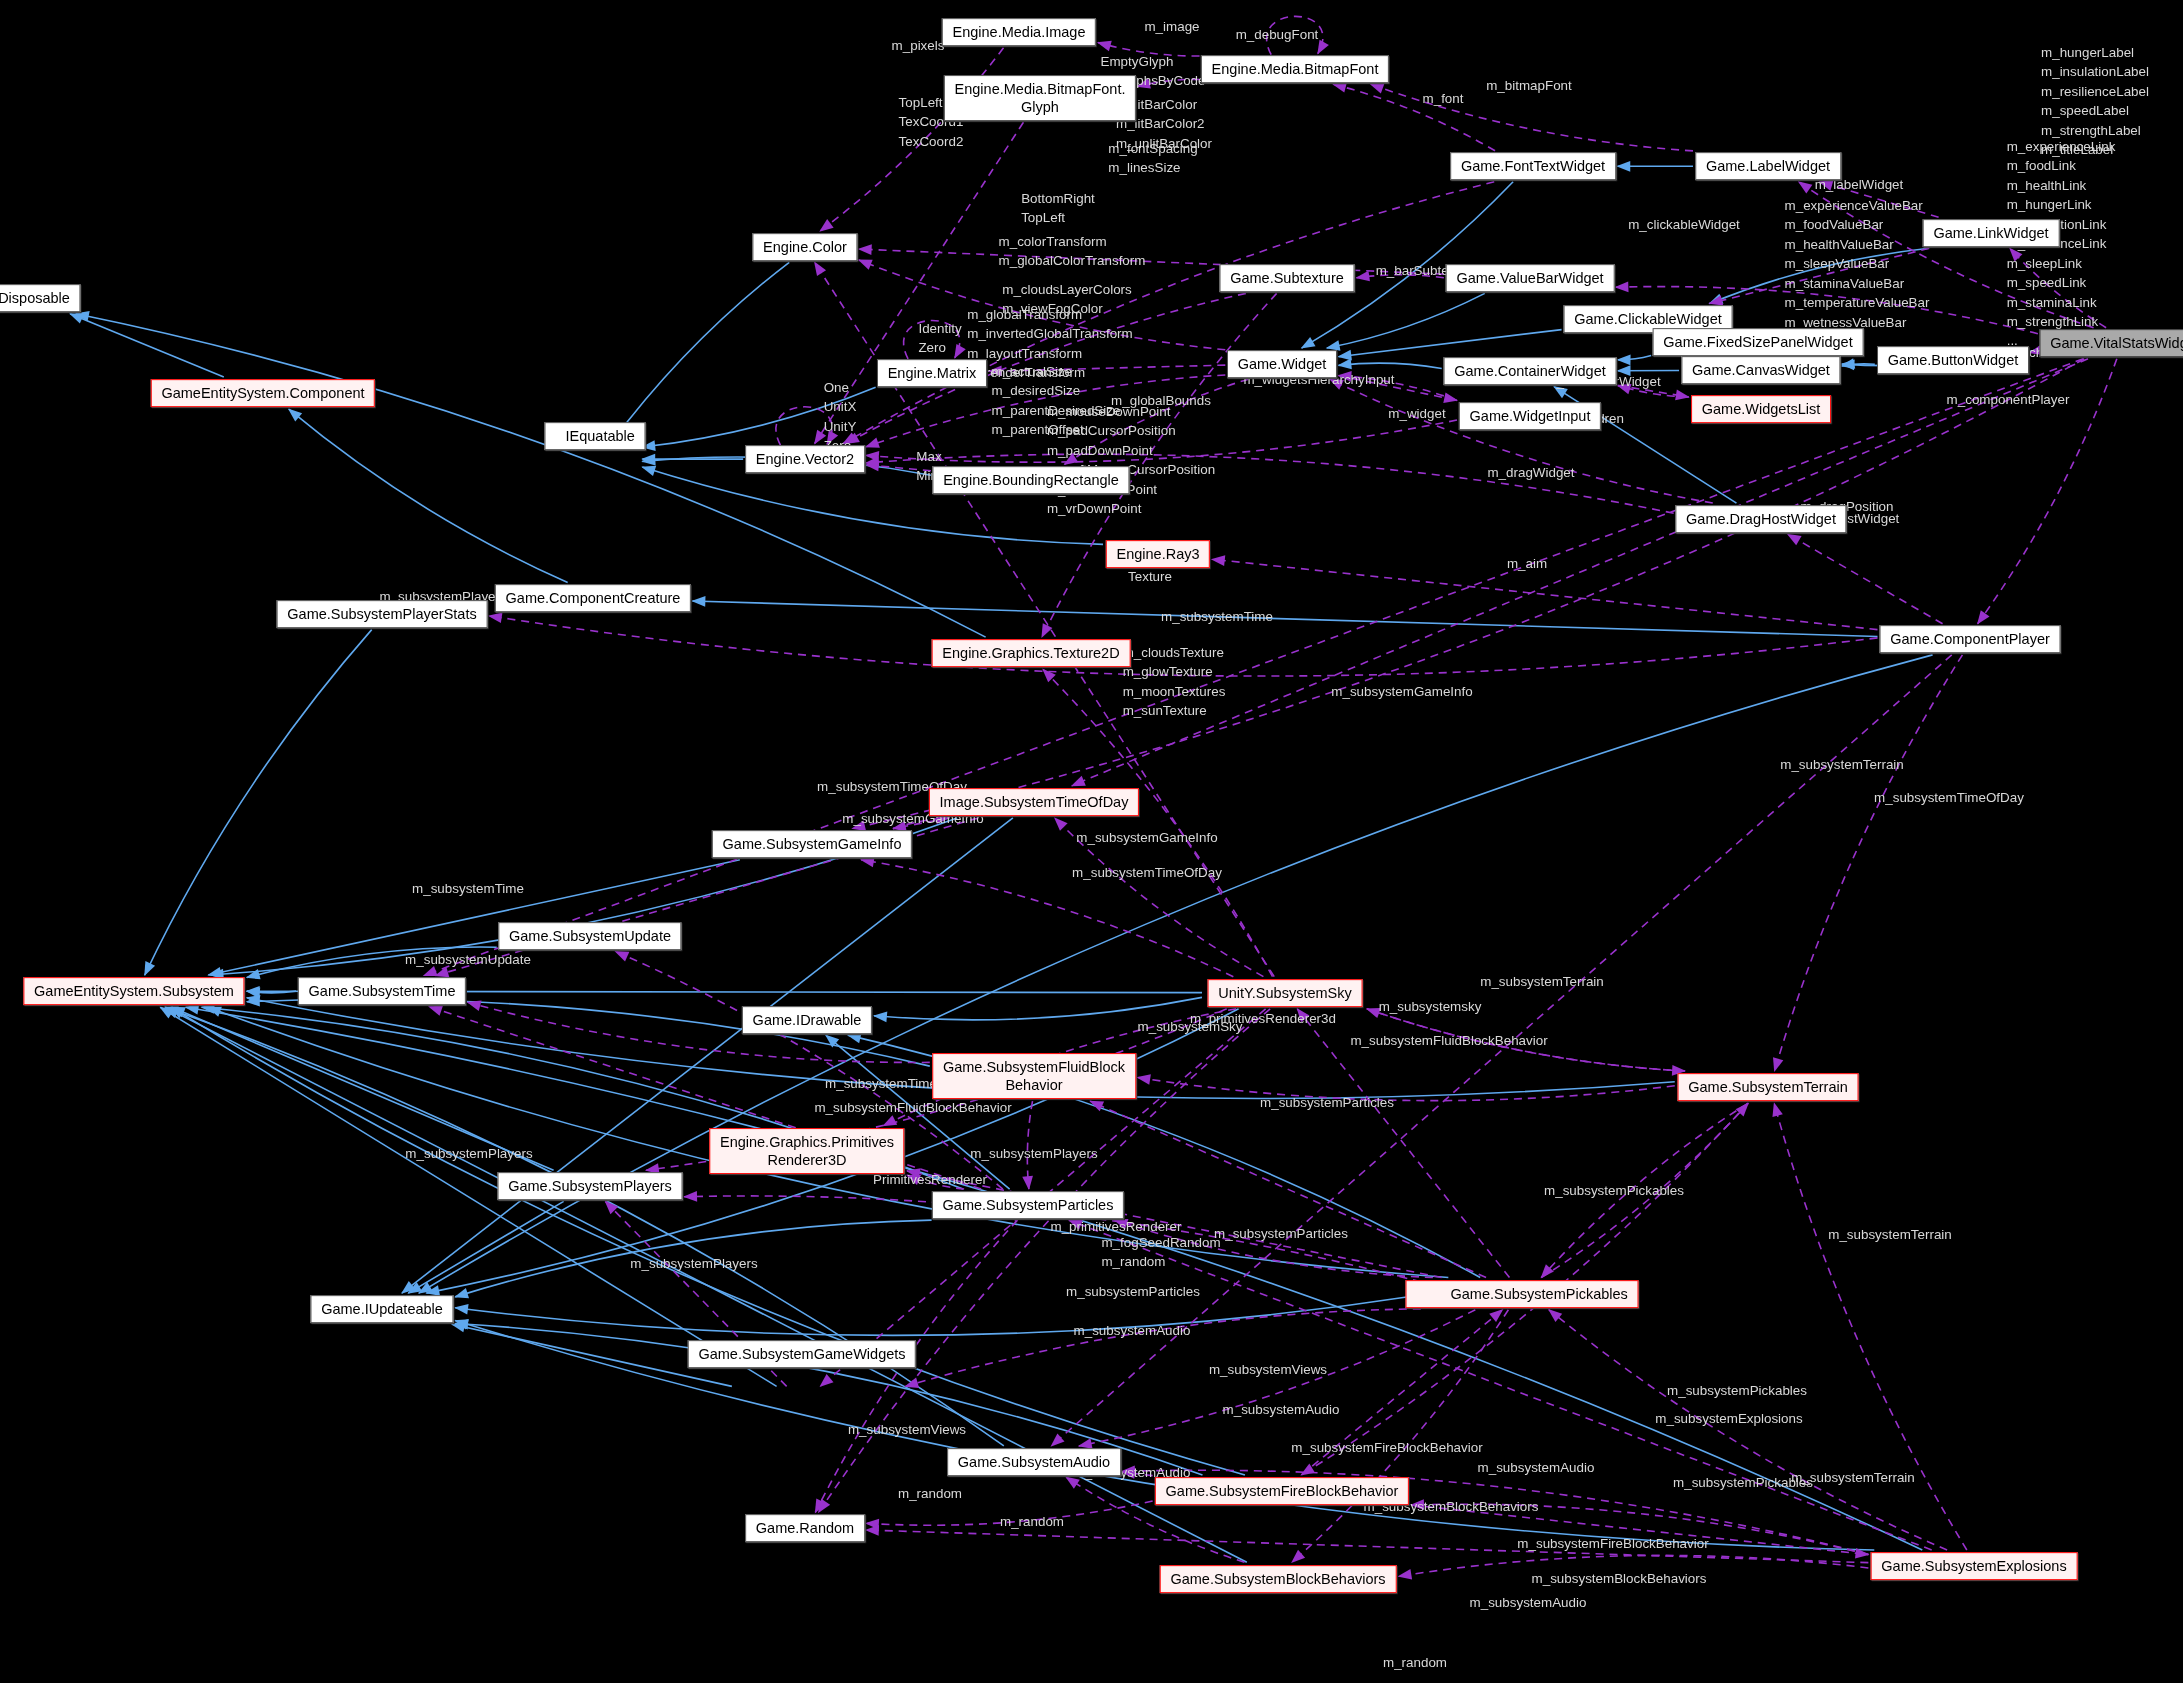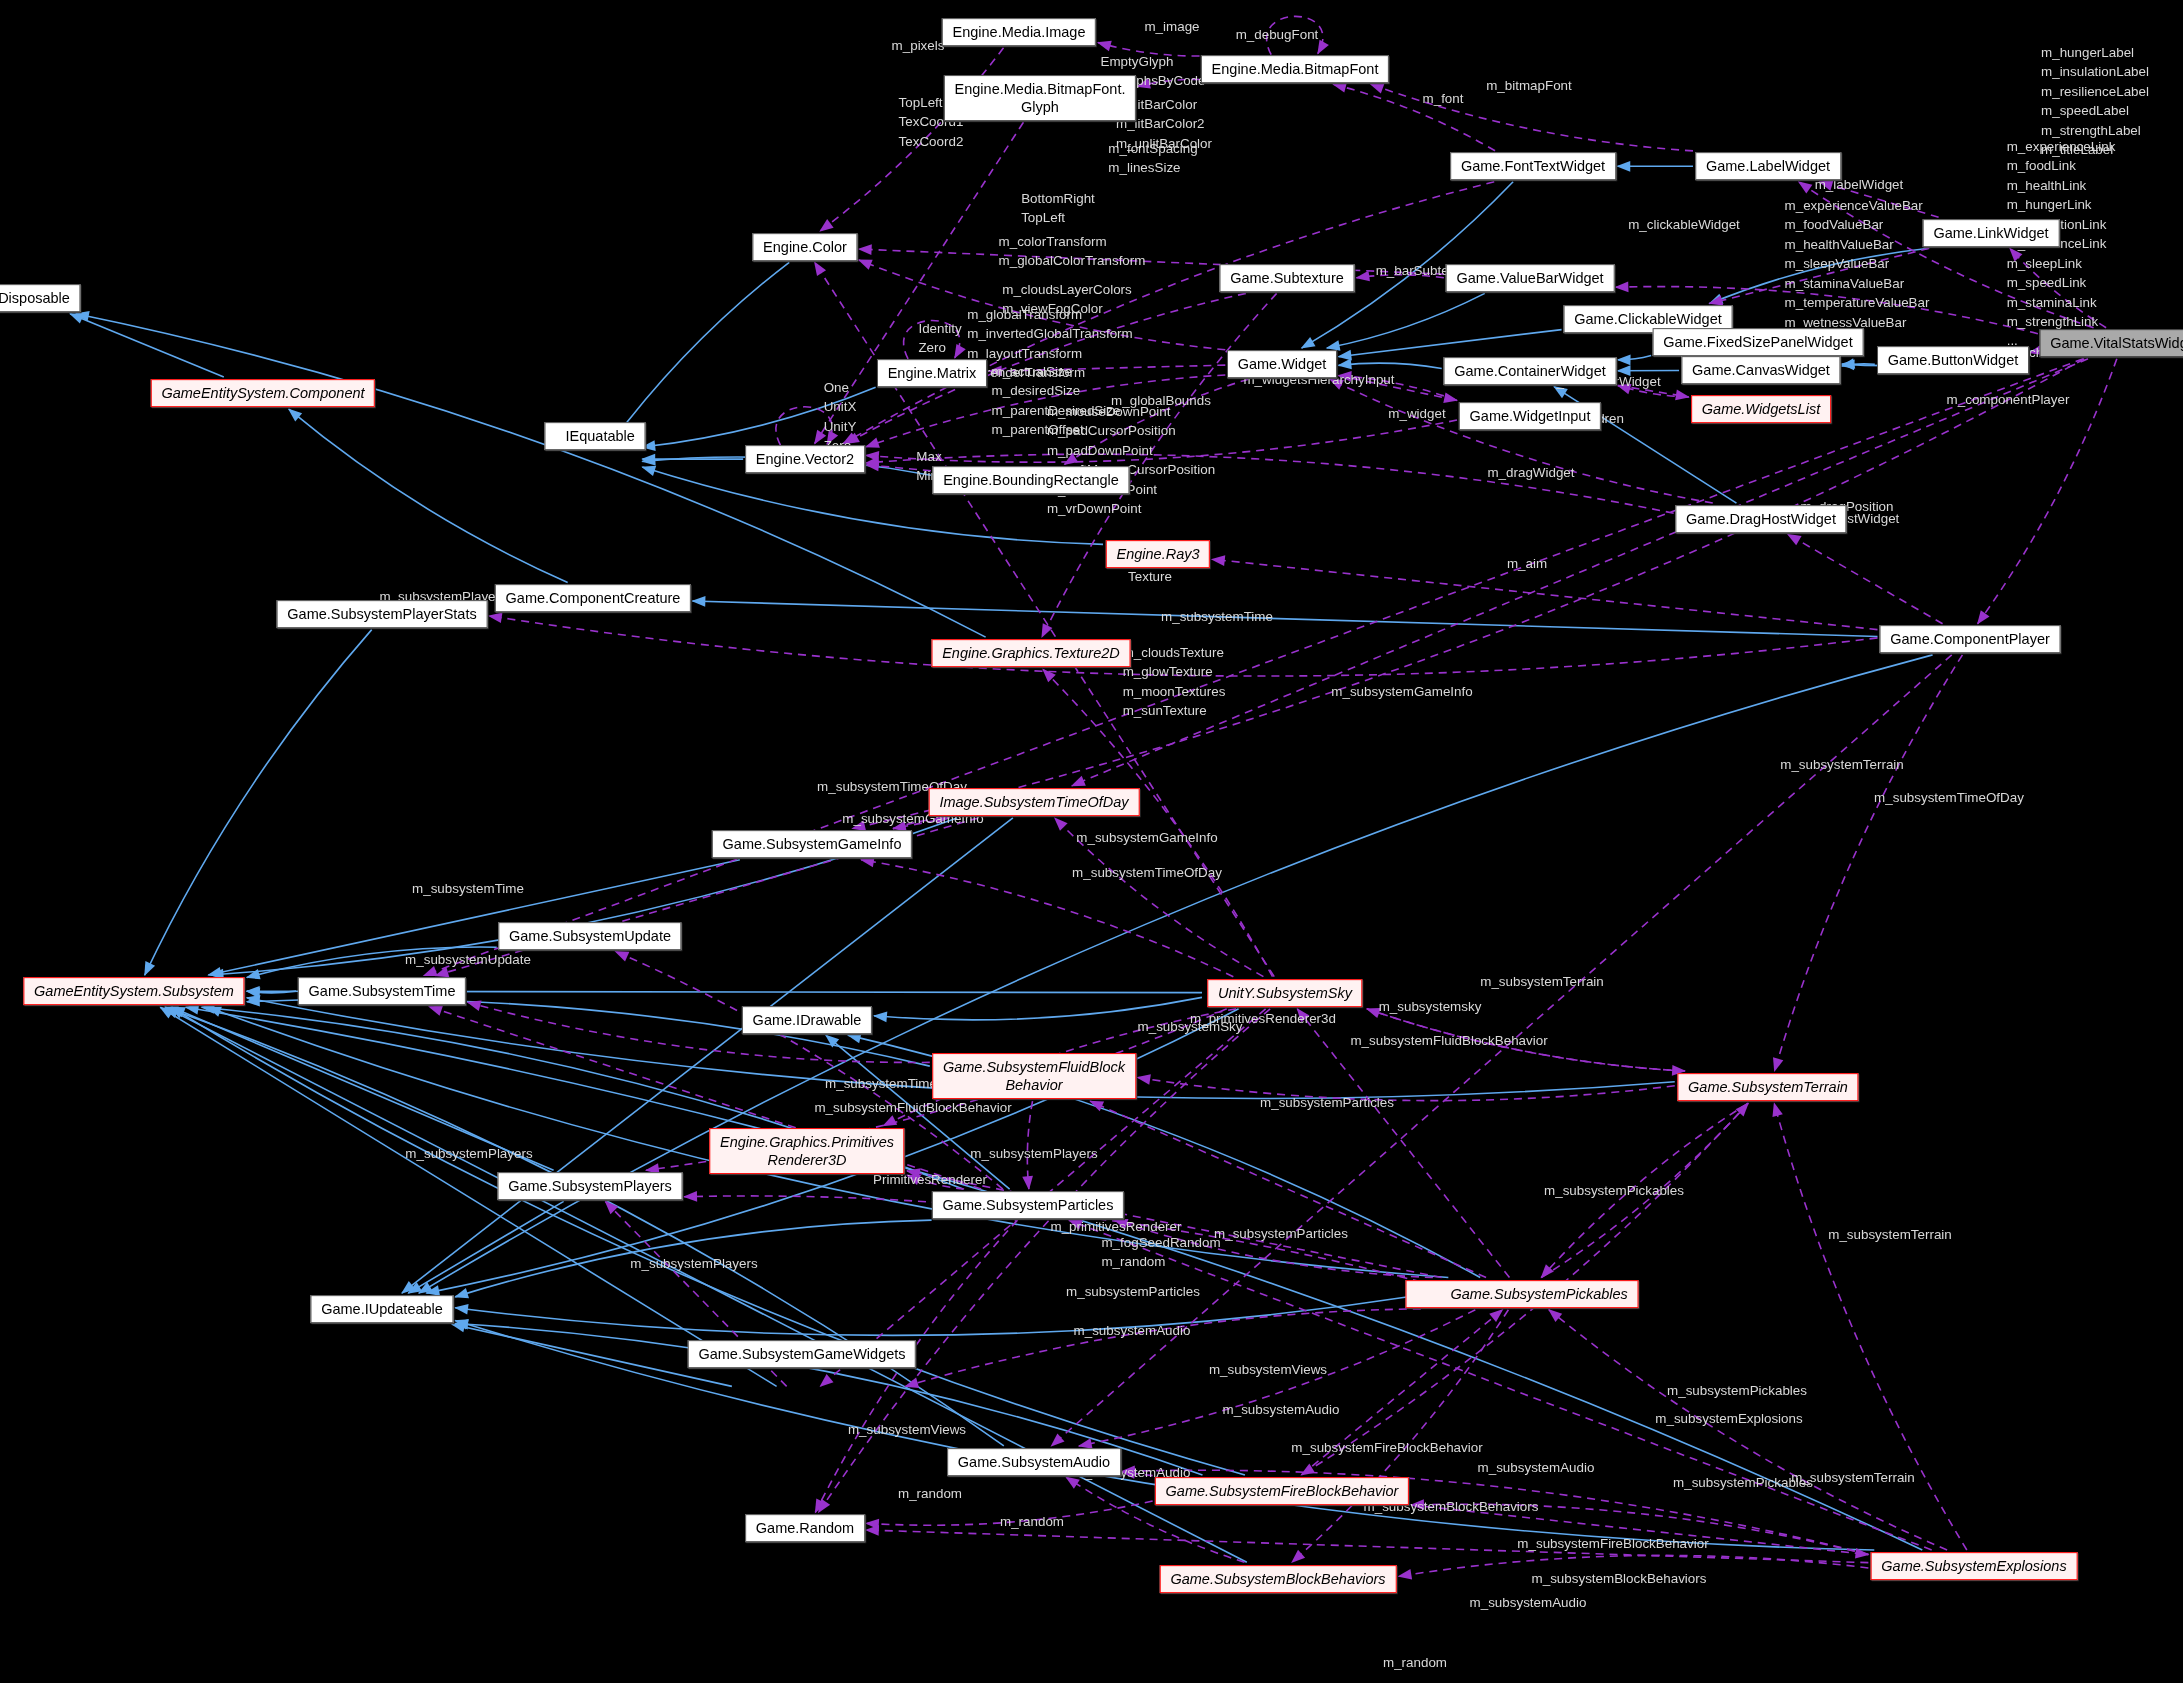--- a/index.html
+++ b/index.html
@@ -2,21 +2,21 @@
 <html style="font-size:8.6px"><head>
 <meta charset="utf-8">
 <style>
   html,body{margin:0;padding:0;background:#000;}
   .diagram{position:relative;width:2183px;height:1683px;background:#000;overflow:hidden;
            font-family:"Liberation Sans","DejaVu Sans",sans-serif;}
   #edge-svg{position:absolute;left:0;top:0;width:2183px;height:1683px;}
   .node{position:absolute;transform:translate(-50%,-50%);background:#fff;border:1.1px solid #4f4f4f;
         color:#000;font-size:14.5px;line-height:1.25;padding:3.8px 9.7px;white-space:pre-line;
         text-align:center;box-shadow:1.1px 1.1px 0 #2a2a2a;}
-  .node.red{border:1.6px solid #ff0000;background:#fff2f2;font-style:italic;}
+  .node.red{border:1.6px solid #ff0000;background:#fff2f2;}
   .node.subject{background:#a9a9a9;border:1.1px solid #3c3c3c;}
   .elabel{position:absolute;transform:translate(-50%,-50%);color:#d9d9d9;font-size:13.4px;
           line-height:1.45;white-space:pre-line;text-align:left;pointer-events:none;}
 </style>
 </head>
 <body>
 
 <div class="diagram">
   <svg id="edge-svg" xmlns="http://www.w3.org/2000/svg" viewBox="0 0 4070 3138" width="2183" height="1683">
     <defs>

